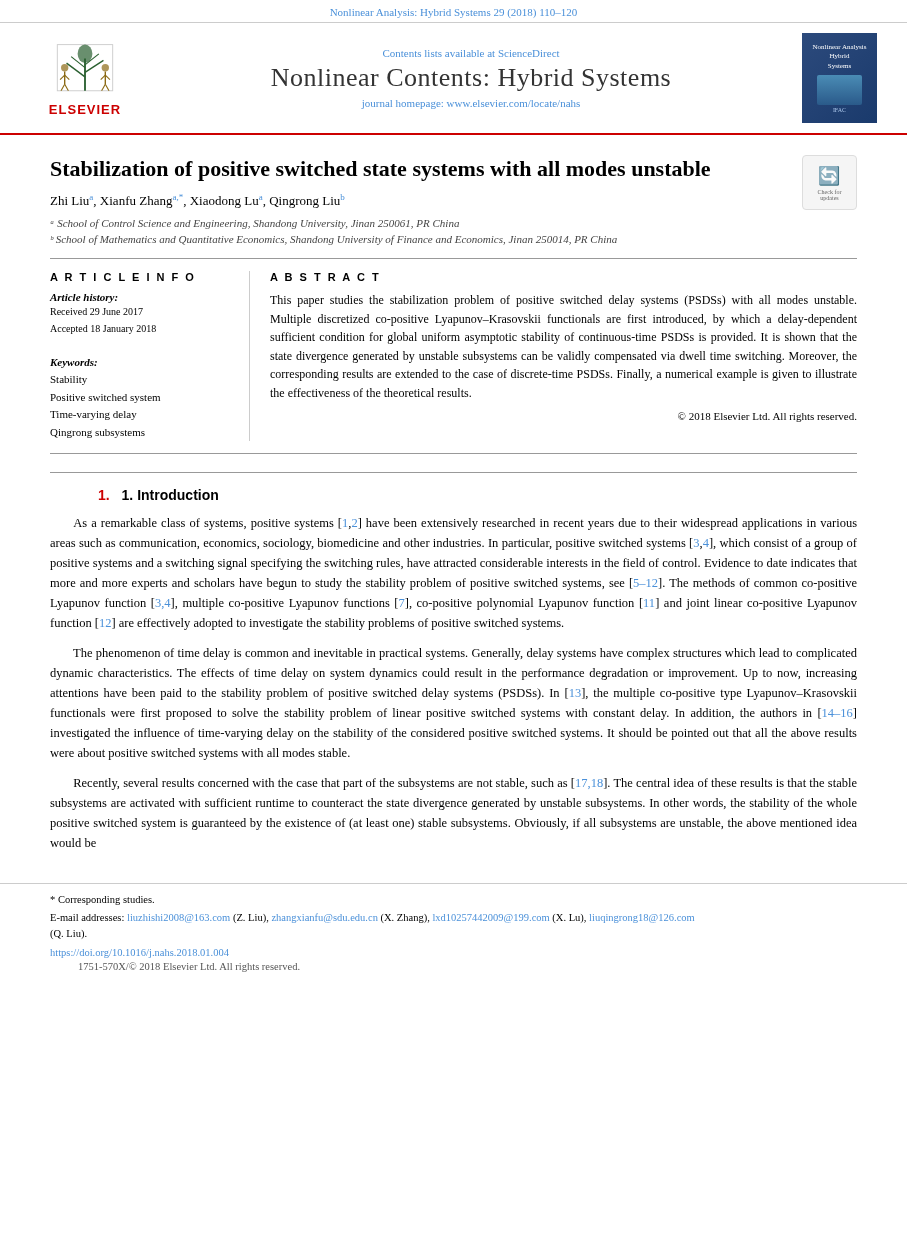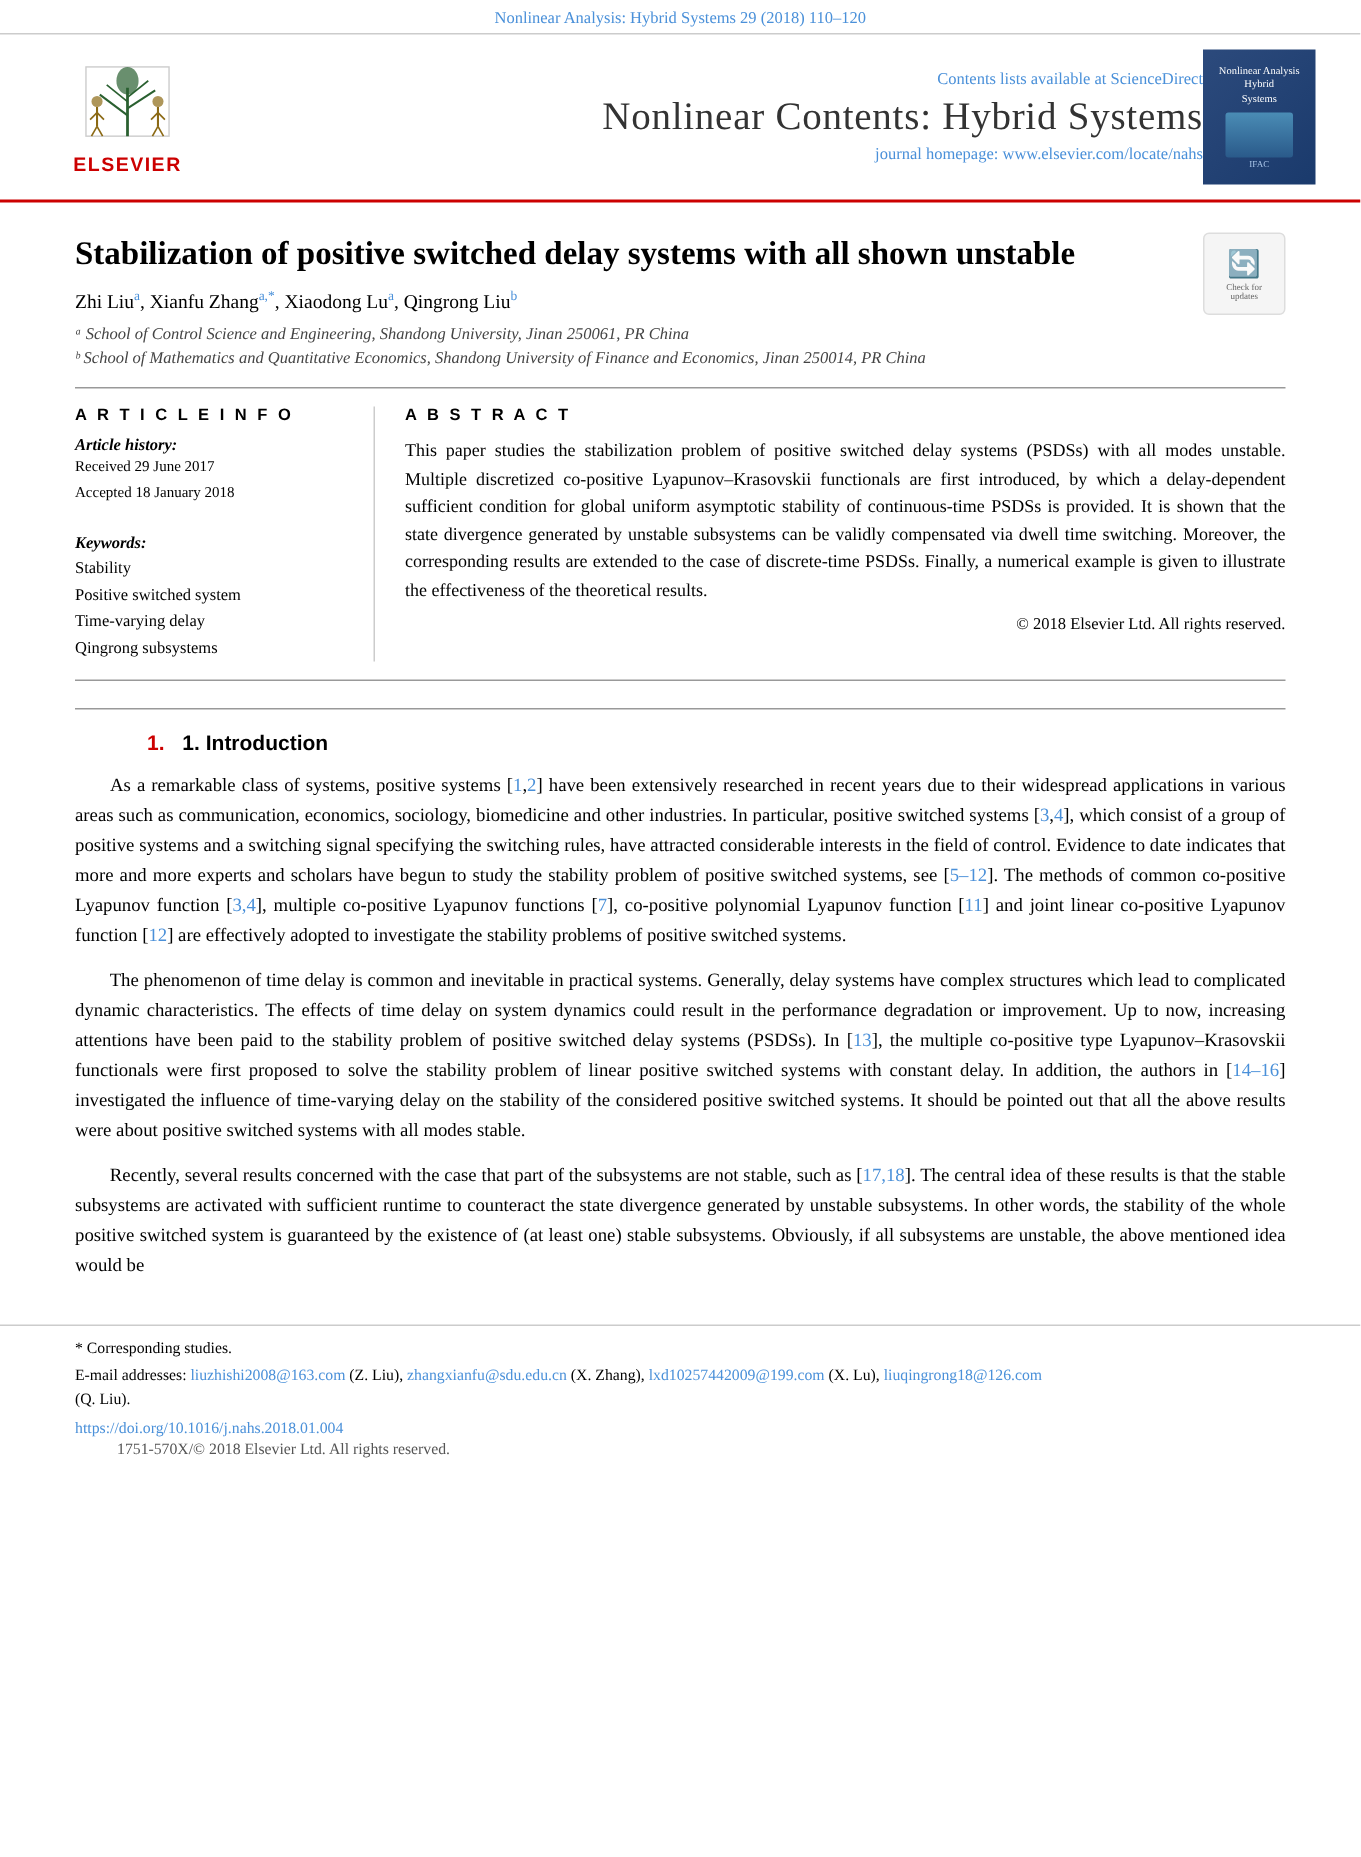--- a/index.html
+++ b/index.html
@@ -43,21 +43,21 @@
     .elsevier-logo .elsevier-text {
       color: #c00;
       font-size: 13px;
       font-weight: bold;
       letter-spacing: 1px;
       margin-top: 2px;
       font-family: Arial, sans-serif;
     }
     .journal-center {
       flex: 1;
-      text-align: right;
+      text-align: center;
     }
     .contents-line {
       font-size: 11px;
       color: #555;
       margin-bottom: 4px;
     }
     .contents-line span {
       color: #4a90d9;
     }
     .journal-title-main {
@@ -342,21 +342,21 @@
     <div class="cover-title">Nonlinear Analysis<br>Hybrid<br>Systems</div>
     <div style="width:45px;height:30px;background:linear-gradient(180deg,#4a8cb5 0%,#2a5a8a 100%);margin-top:4px;border-radius:2px;"></div>
     <div class="cover-subtitle">IFAC</div>
   </div>
 </div>
 
 <div class="paper-content">
 
   <div class="paper-title-section">
     <div class="paper-title-text">
-      <div class="paper-title">Stabilization of positive switched delay systems with all shown unstable</div>
+      <div class="paper-title">Stabilization of positive switched state systems with all modes unstable</div>
       <div class="paper-authors">
         Zhi Liu<sup>a</sup>,
         Xianfu Zhang<sup>a,*</sup>,
         Xiaodong Lu<sup>a</sup>,
         Qingrong Liu<sup>b</sup>
       </div>
       <div class="affiliations">
         <div>ᵃ School of Control Science and Engineering, Shandong University, Jinan 250061, PR China</div>
         <div>ᵇ School of Mathematics and Quantitative Economics, Shandong University of Finance and Economics, Jinan 250014, PR China</div>
       </div>

